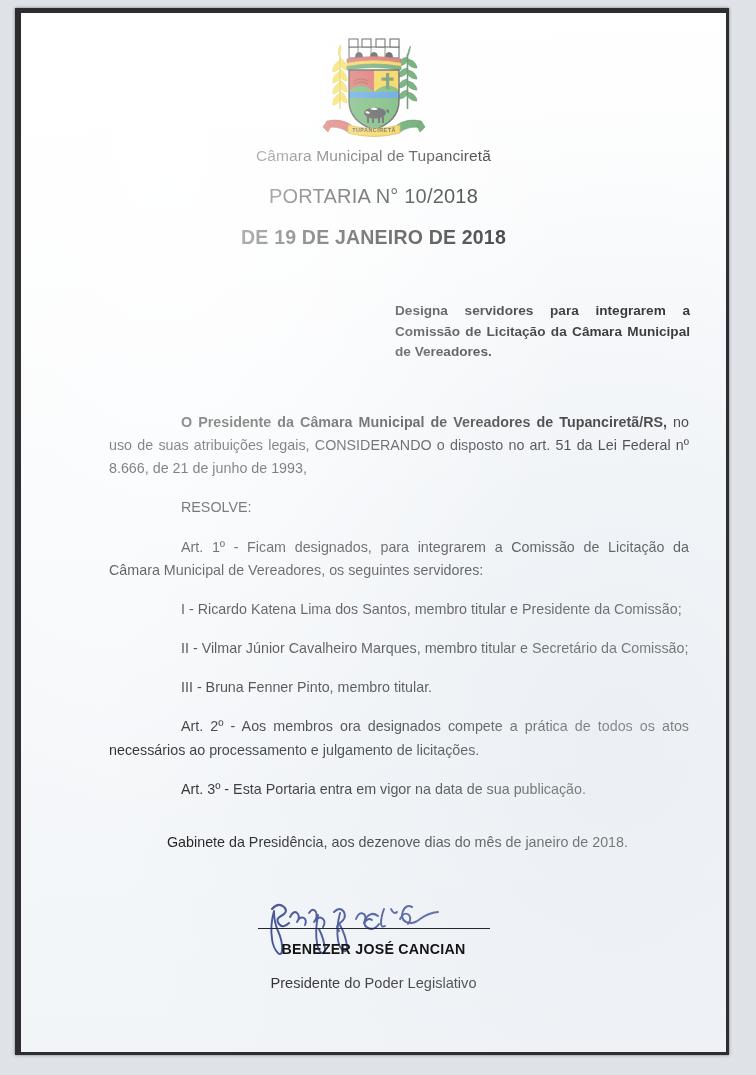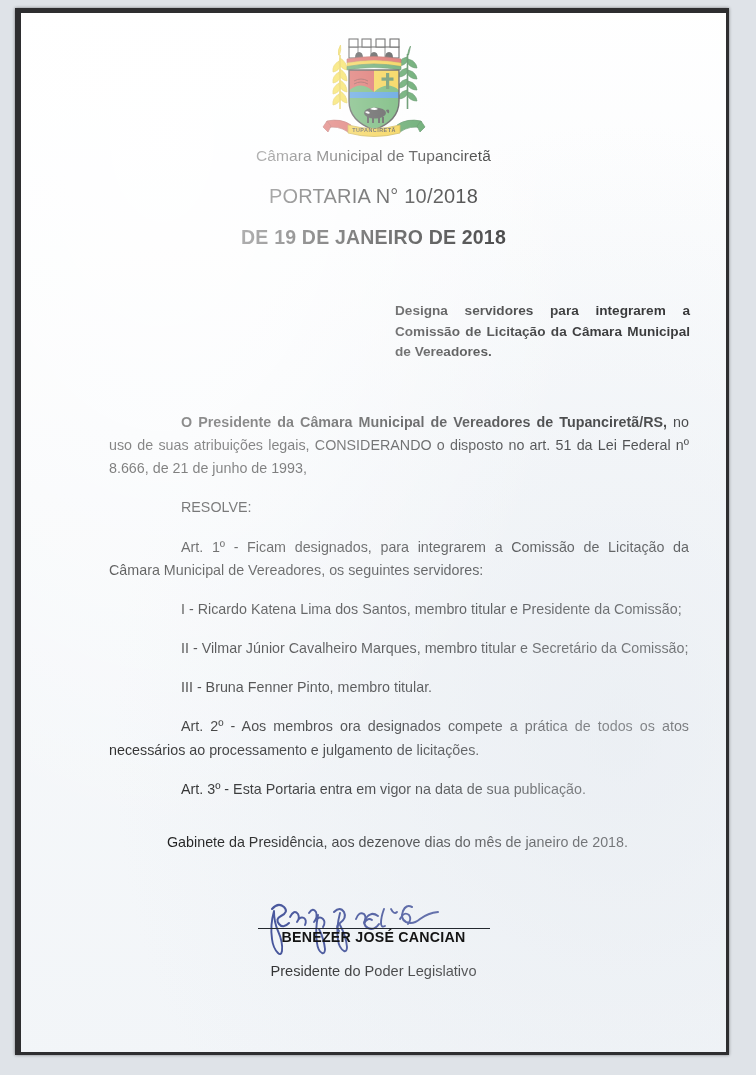--- a/index.html
+++ b/index.html
@@ -143,20 +143,21 @@
   .sig-art svg { display: block; }
   .sig-rule {
     width: 232px;
     height: 0;
     border-top: 1.3px solid #23282e;
     margin: -29px auto 0 auto;
     position: relative;
     z-index: 1;
   }
   .sig-name {
+    margin-top: 12px;
     font-size: 14.2px;
     font-weight: bold;
     letter-spacing: 0.25px;
     color: #141414;
     position: relative;
     z-index: 3;
   }
   .sig-role {
     margin-top: 18px;
     font-size: 14.6px;

